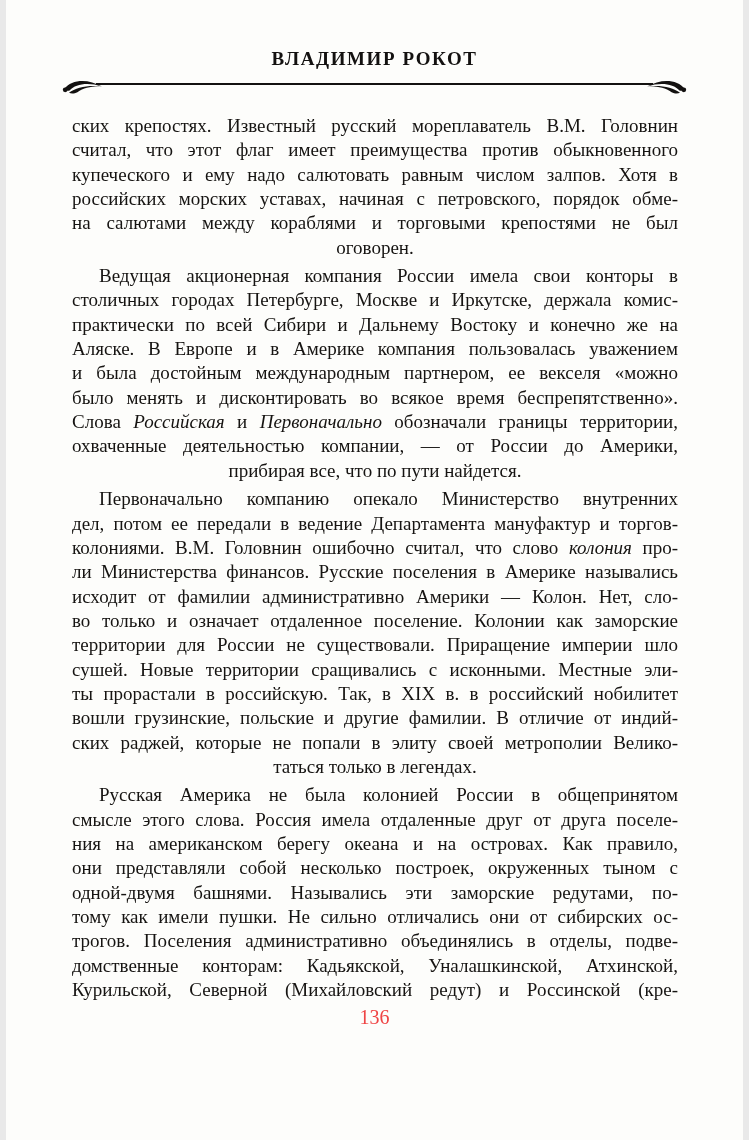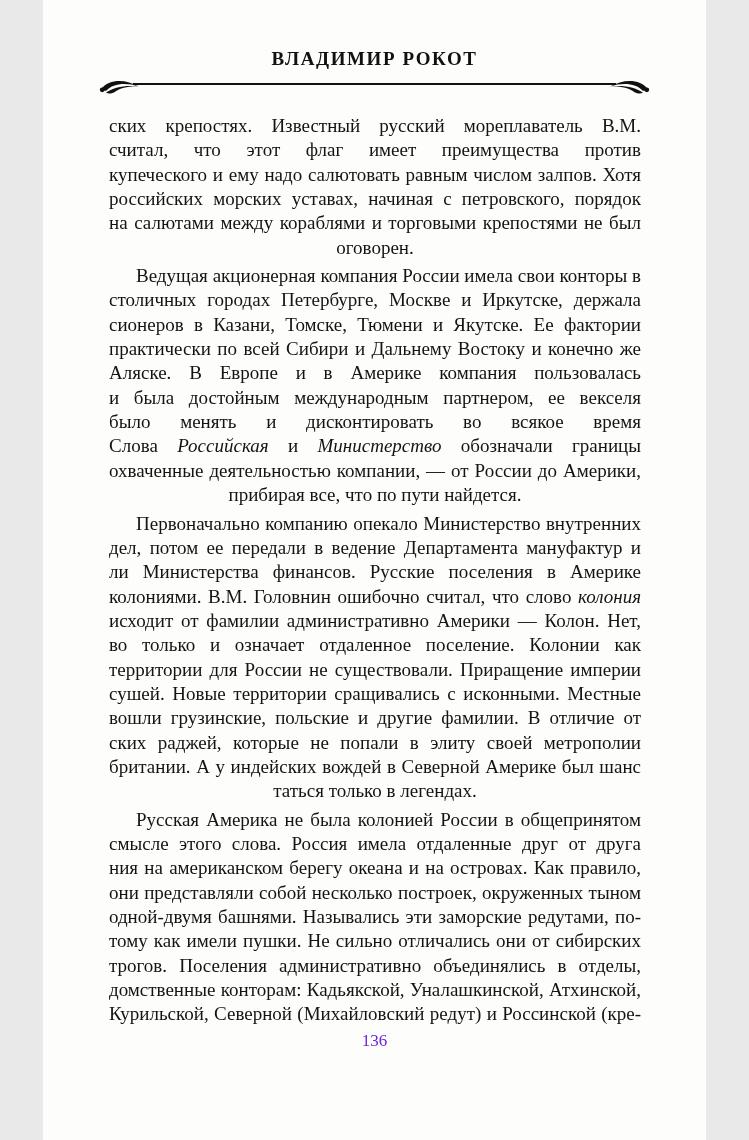--- a/index.html
+++ b/index.html
@@ -2,21 +2,21 @@
 <html><head>
 <meta charset="utf-8">
 <style>
   html, body {
     margin: 0;
     padding: 0;
     background: #e9e9e9;
   }
   .page {
     position: relative;
-    width: 663px;
+    width: 737px;
     height: 1140px;
     margin: 0 auto;
     background: #fdfdfb;
     color: #161412;
     font-family: "Liberation Serif", "DejaVu Serif", serif;
     overflow: hidden;
     box-sizing: border-box;
   }
   .running-head {
     margin-top: 48px;
@@ -67,22 +67,22 @@
   }
   .line.ind {
     text-indent: 27px;
   }
   .line .it {
     font-style: italic;
   }
   .page-number {
     margin-top: 2px;
     text-align: center;
-    font-size: 17px;
-    color: #6d28d9;
+    font-size: 20px;
+    color: #ef4444;
   }
 </style>
 </head>
 <body>
 
 <div class="page">
 
   <header>
     <div class="running-head">ВЛАДИМИР РОКОТ</div>
 
@@ -106,41 +106,40 @@
         <div class="line j"><span>ских крепостях. Известный русский мореплаватель В.М. Головнин</span></div>
         <div class="line j"><span>считал, что этот флаг имеет преимущества против обыкновенного</span></div>
         <div class="line j"><span>купеческого и ему надо салютовать равным числом залпов. Хотя в</span></div>
         <div class="line j"><span>российских морских уставах, начиная с петровского, порядок обме-</span></div>
         <div class="line j"><span>на салютами между кораблями и торговыми крепостями не был</span></div>
         <div class="line"><span>оговорен.</span></div>
       </div>
       <div class="para">
         <div class="line j ind"><span>Ведущая акционерная компания России имела свои конторы в</span></div>
         <div class="line j"><span>столичных городах Петербурге, Москве и Иркутске, держала комис-</span></div>
-        <div class="line j"><span>сионеров в Казани, Томске, Тюмени и Якутске. Ее фактории были</span></div>
         <div class="line j"><span>практически по всей Сибири и Дальнему Востоку и конечно же на</span></div>
         <div class="line j"><span>Аляске. В Европе и в Америке компания пользовалась уважением</span></div>
         <div class="line j"><span>и была достойным международным партнером, ее векселя «можно</span></div>
         <div class="line j"><span>было менять и дисконтировать во всякое время беспрепятственно».</span></div>
-        <div class="line j"><span>Слова </span><span class="it">Российская</span><span> и </span><span class="it">Министерство</span><span> обозначали границы территории,</span></div>
+        <div class="line j"><span>Слова </span><span class="it">Российская</span><span> и </span><span class="it">Первоначально</span><span> обозначали границы территории,</span></div>
         <div class="line j"><span>охваченные деятельностью компании, — от России до Америки,</span></div>
         <div class="line"><span>прибирая все, что по пути найдется.</span></div>
       </div>
       <div class="para">
         <div class="line j ind"><span>Первоначально компанию опекало Министерство внутренних</span></div>
         <div class="line j"><span>дел, потом ее передали в ведение Департамента мануфактур и торгов-</span></div>
+        <div class="line j"><span>колониями. В.М. Головнин ошибочно считал, что слово </span><span class="it">колония</span><span> про-</span></div>
         <div class="line j"><span>ли Министерства финансов. Русские поселения в Америке назывались</span></div>
-        <div class="line j"><span>колониями. В.М. Головнин ошибочно считал, что слово </span><span class="it">колония</span><span> про-</span></div>
         <div class="line j"><span>исходит от фамилии административно Америки — Колон. Нет, сло-</span></div>
         <div class="line j"><span>во только и означает отдаленное поселение. Колонии как заморские</span></div>
         <div class="line j"><span>территории для России не существовали. Приращение империи шло</span></div>
         <div class="line j"><span>сушей. Новые территории сращивались с исконными. Местные эли-</span></div>
+        <div class="line j"><span>ты прорастали в российскую. Так, в XIX в. в российский нобилитет</span></div>
         <div class="line j"><span>вошли грузинские, польские и другие фамилии. В отличие от индий-</span></div>
         <div class="line j"><span>ских раджей, которые не попали в элиту своей метрополии Велико-</span></div>
-        <div class="line j"><span>британии. А у индейских вождей в Северной Америке был шанс ос-</span></div>
         <div class="line"><span>таться только в легендах.</span></div>
       </div>
       <div class="para">
         <div class="line j ind"><span>Русская Америка не была колонией России в общепринятом</span></div>
         <div class="line j"><span>смысле этого слова. Россия имела отдаленные друг от друга поселе-</span></div>
         <div class="line j"><span>ния на американском берегу океана и на островах. Как правило,</span></div>
         <div class="line j"><span>они представляли собой несколько построек, окруженных тыном с</span></div>
         <div class="line j"><span>одной-двумя башнями. Назывались эти заморские редутами, по-</span></div>
         <div class="line j"><span>тому как имели пушки. Не сильно отличались они от сибирских ос-</span></div>
         <div class="line j"><span>трогов. Поселения административно объединялись в отделы, подве-</span></div>

